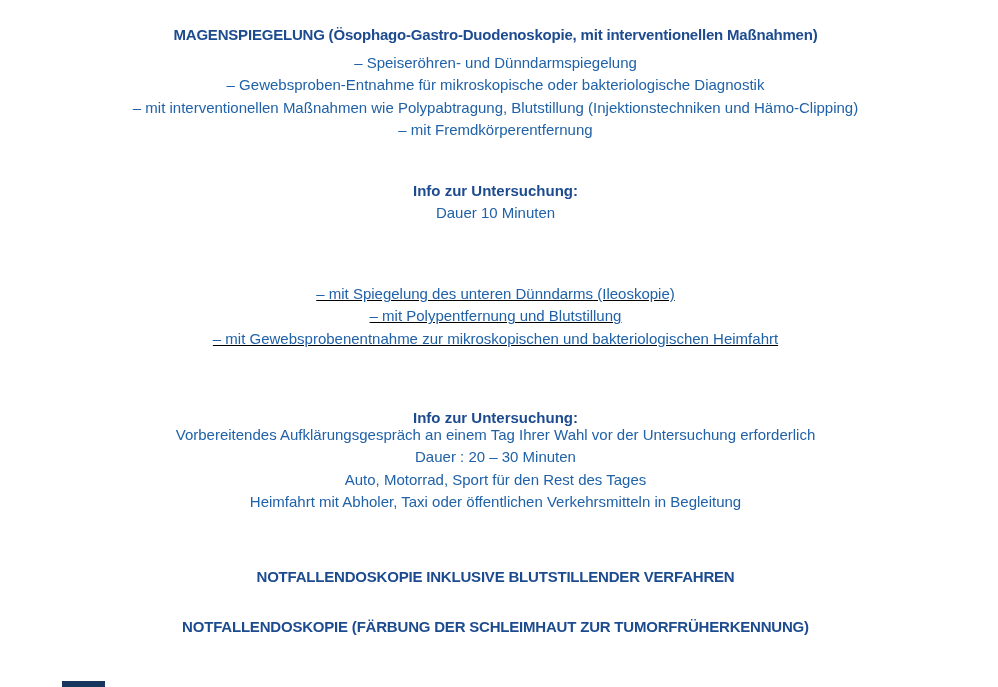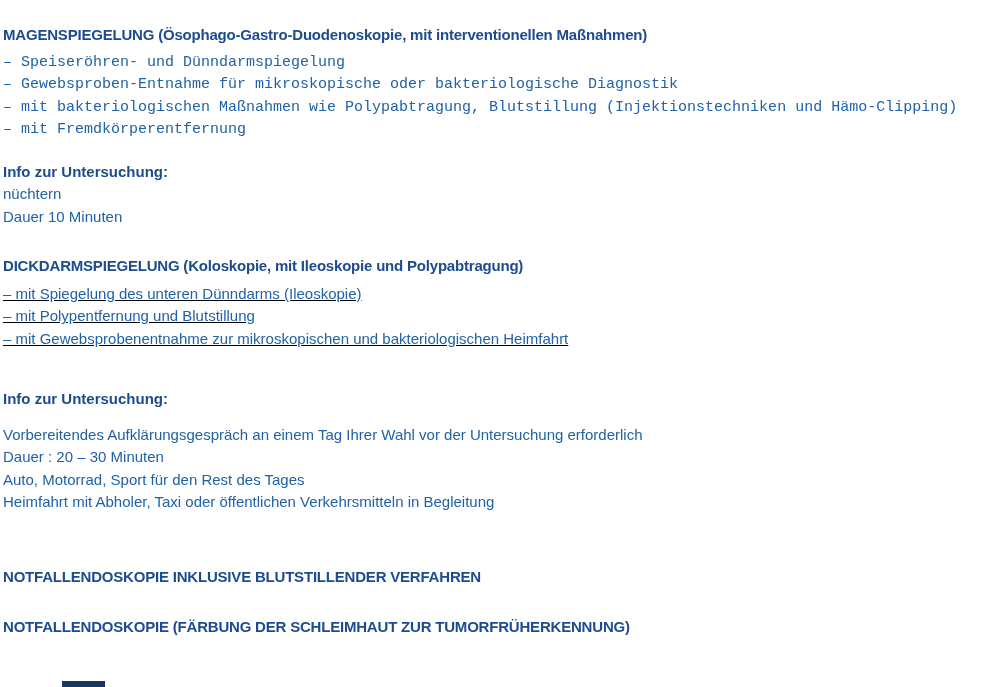--- a/index.html
+++ b/index.html
@@ -9,21 +9,21 @@
     --fragment:#17365d;
   }
   *{margin:0;padding:0;box-sizing:border-box;}
   html,body{width:998px;height:687px;}
   body{
     background:var(--bg);
     font-family:"Liberation Sans", sans-serif;
     position:relative;
     overflow:hidden;
   }
-  .doc{position:absolute;inset:0;}
+  .doc{position:absolute;inset:0;text-align:center;}
   .para{position:absolute;left:3px;right:10px;}
   .line{
     font-size:15px;
     line-height:22.4px;
     color:var(--body);
     white-space:nowrap;
   }
   .heading{
     font-size:15px;
     font-weight:bold;
@@ -31,23 +31,24 @@
     color:var(--heading);
     line-height:22.4px;
     white-space:nowrap;
   }
   .info-label{
     font-size:15px;
     font-weight:bold;
     color:var(--heading);
     line-height:22.4px;
     white-space:nowrap;
+    margin-top:19px;
   }
   #h1{top:24px;}
-  #bullets1{top:52px;font-family:Liberation Mono, monospace;}
+  #bullets1{top:52px;}
   #info1{top:161px;}
   #h2{top:255px;}
   #bullets2{top:283px;text-decoration:underline;}
   #info2-label{top:388px;}
   #info2-lines{top:424px;}
   #notfall{top:566px;}
   #chromo{top:616px;}
   #fragment{
     position:absolute;
     left:62px;
@@ -62,33 +63,29 @@
 
 <div class="doc">
 
   <div class="para" id="h1">
     <div class="heading">MAGENSPIEGELUNG (Ösophago-Gastro-Duodenoskopie, mit interventionellen Maßnahmen)</div>
   </div>
 
   <div class="para" id="bullets1">
     <div class="line">– Speiseröhren- und Dünndarmspiegelung</div>
     <div class="line">– Gewebsproben-Entnahme für mikroskopische oder bakteriologische Diagnostik</div>
-    <div class="line">– mit bakteriologischen Maßnahmen wie Polypabtragung, Blutstillung (Injektionstechniken und Hämo-Clipping)</div>
+    <div class="line">– mit interventionellen Maßnahmen wie Polypabtragung, Blutstillung (Injektionstechniken und Hämo-Clipping)</div>
     <div class="line">– mit Fremdkörperentfernung</div>
   </div>
 
   <div class="para" id="info1">
     <div class="info-label">Info zur Untersuchung:</div>
-    <div class="line">nüchtern</div>
     <div class="line">Dauer 10 Minuten</div>
   </div>
 
-  <div class="para" id="h2">
-    <div class="heading">DICKDARMSPIEGELUNG (Koloskopie, mit Ileoskopie und Polypabtragung)</div>
-  </div>
 
   <div class="para" id="bullets2">
     <div class="line">– mit Spiegelung des unteren Dünndarms (Ileoskopie)</div>
     <div class="line">– mit Polypentfernung und Blutstillung</div>
     <div class="line">– mit Gewebsprobenentnahme zur mikroskopischen und bakteriologischen Heimfahrt</div>
   </div>
 
   <div class="para" id="info2-label">
     <div class="info-label">Info zur Untersuchung:</div>
   </div>

